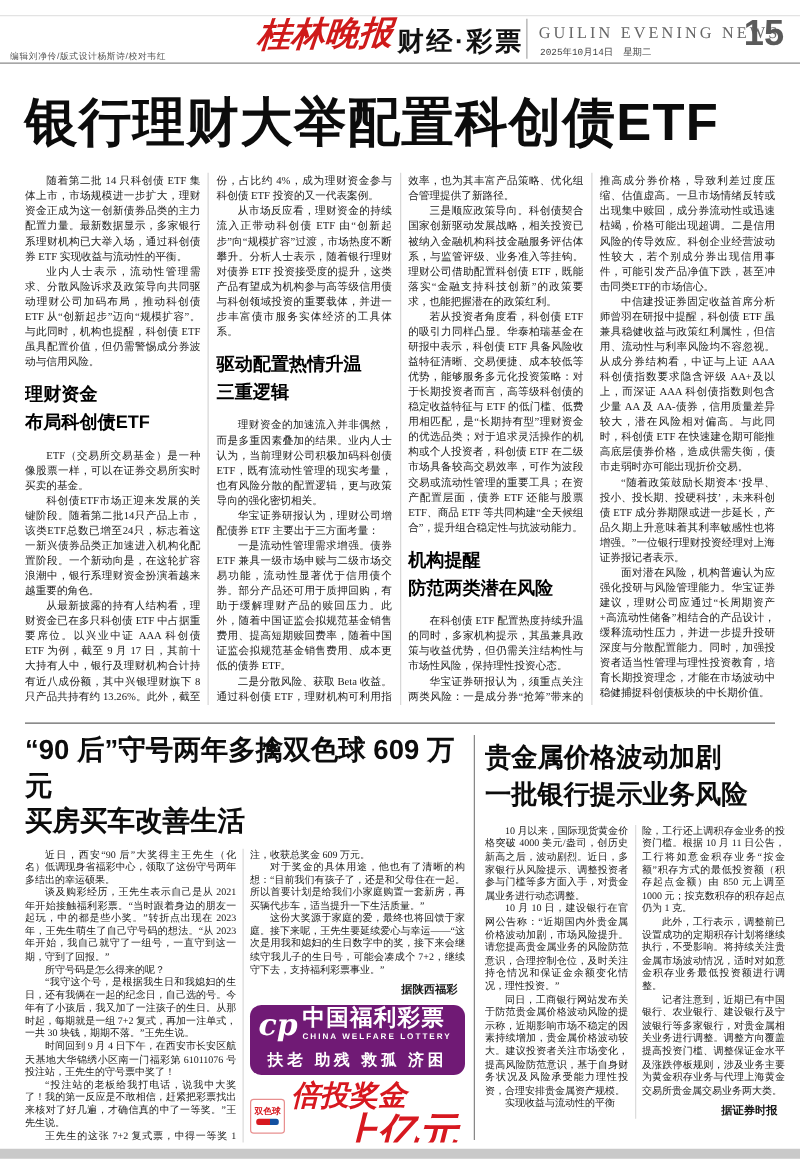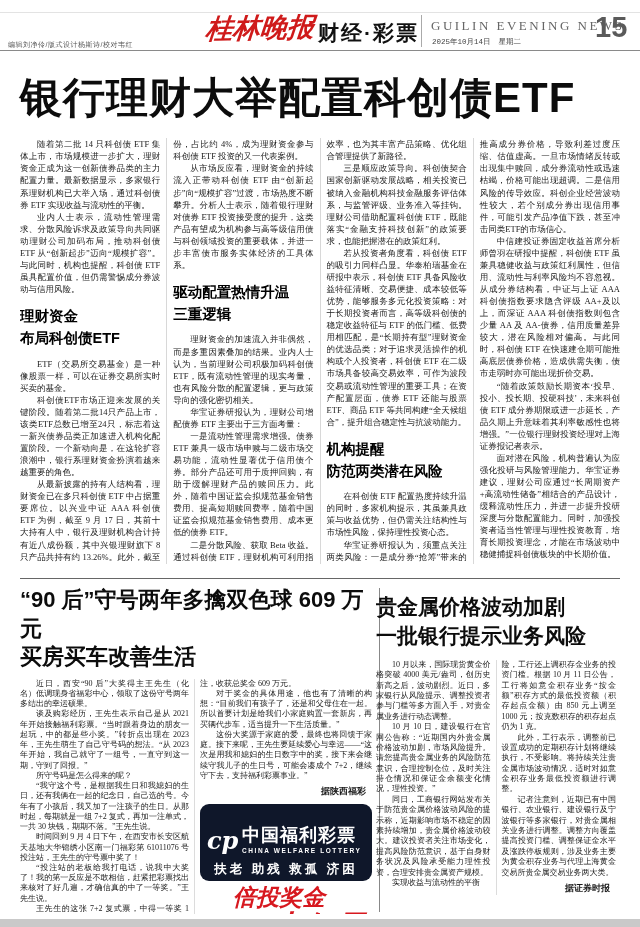--- a/index.html
+++ b/index.html
@@ -47,38 +47,38 @@
   
   .lot{position:absolute;top:586px;left:20px;width:352px;height:328px;overflow:hidden;}
   .lot-headline{font-family:"Liberation Sans",sans-serif;font-weight:bold;color:#0c0c0c;
     font-size:22px;line-height:1.3;}
   .cols2{display:flex;margin-top:7px;}
   .cols2 .bcol{flex:1;padding:0 5px;font-size:8px;line-height:1.28;text-align:justify;}
   .cols2 .bcol:first-child{padding-left:0;border-right:1px solid #dcdcdc;}
   .cols2 .bcol:last-child{padding-right:0;}
   
   .ad{width:172px;margin-top:6px;font-family:"Liberation Sans",sans-serif;}
-  .ad-red{background:#0f172a;border-radius:9px;color:#fff;padding:21px 6px 4px;}
+  .ad-red{background:#701a75;border-radius:9px;color:#fff;padding:0 6px 4px;}
   .ad-top{display:flex;align-items:center;gap:4px;}
   .ad-brand{font-size:18px;font-weight:bold;letter-spacing:1px;line-height:1.1;}
   .ad-brand-en{font-size:6.5px;letter-spacing:1.6px;font-weight:bold;margin-top:1px;}
   .ad-slogan{font-size:12.5px;font-weight:bold;letter-spacing:3px;text-align:center;
     margin-top:4px;}
-  .ad-mid{display:flex;gap:5px;margin-top:5px;align-items:flex-end;}
+  .ad-mid{display:flex;gap:5px;margin-top:5px;align-items:center;}
   .ssq{width:26px;height:26px;border:1px solid #e89090;border-radius:3px;
     display:flex;flex-direction:column;align-items:center;justify-content:center;flex:none;}
   .ssq span{font-size:7px;font-weight:bold;color:#d7181f;line-height:1;}
   .ssq i{display:block;width:18px;height:5px;margin-top:2px;border-radius:2px;
     background:linear-gradient(90deg,#d7181f 0 60%,#1450a0 60% 100%);}
   .ad-promo{flex:1;}
   .ad-promo1{color:#d7181f;font-weight:bold;font-style:italic;font-size:23px;line-height:1;}
   .ad-promo2{color:#d7181f;font-weight:bold;font-style:italic;font-size:32px;line-height:1;
     text-align:right;margin-top:2px;padding-right:6px;}
   
-  .gold{position:absolute;top:592px;left:376px;width:240px;height:320px;overflow:hidden;}
+  .gold{position:absolute;top:592px;left:388px;width:240px;height:320px;overflow:hidden;}
   .gold-headline{font-family:"Liberation Sans",sans-serif;font-weight:bold;color:#0c0c0c;
     font-size:21px;line-height:1.4;}
   .gold .cols2{margin-top:9px;}
   .gold .bcol{font-size:8px;line-height:1.3;}
   
   .scan-bottom{position:absolute;bottom:0;left:0;width:640px;height:8px;background:#c9c9c9;}
 </style>
 </head>
 <body>
 

